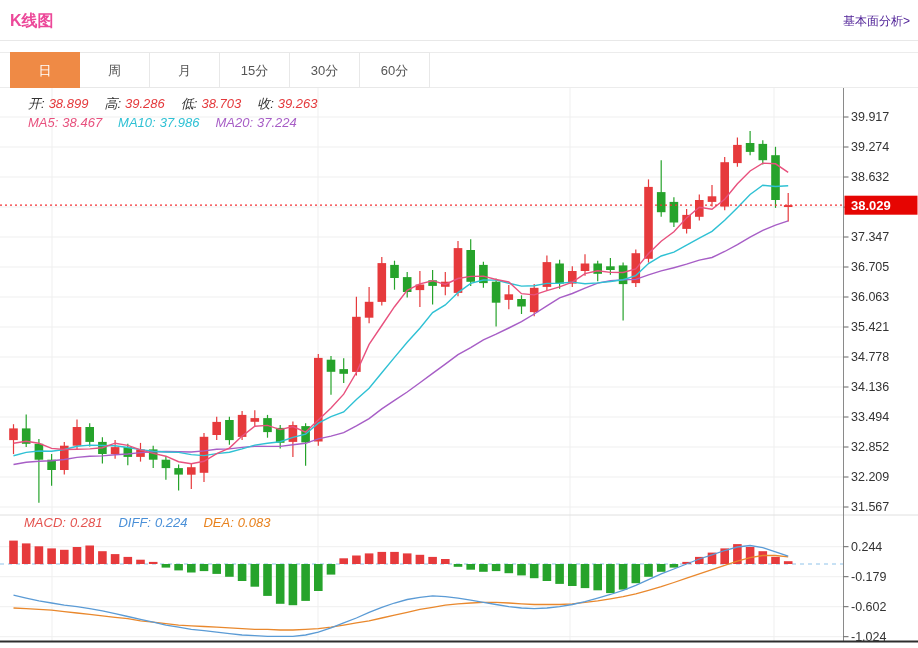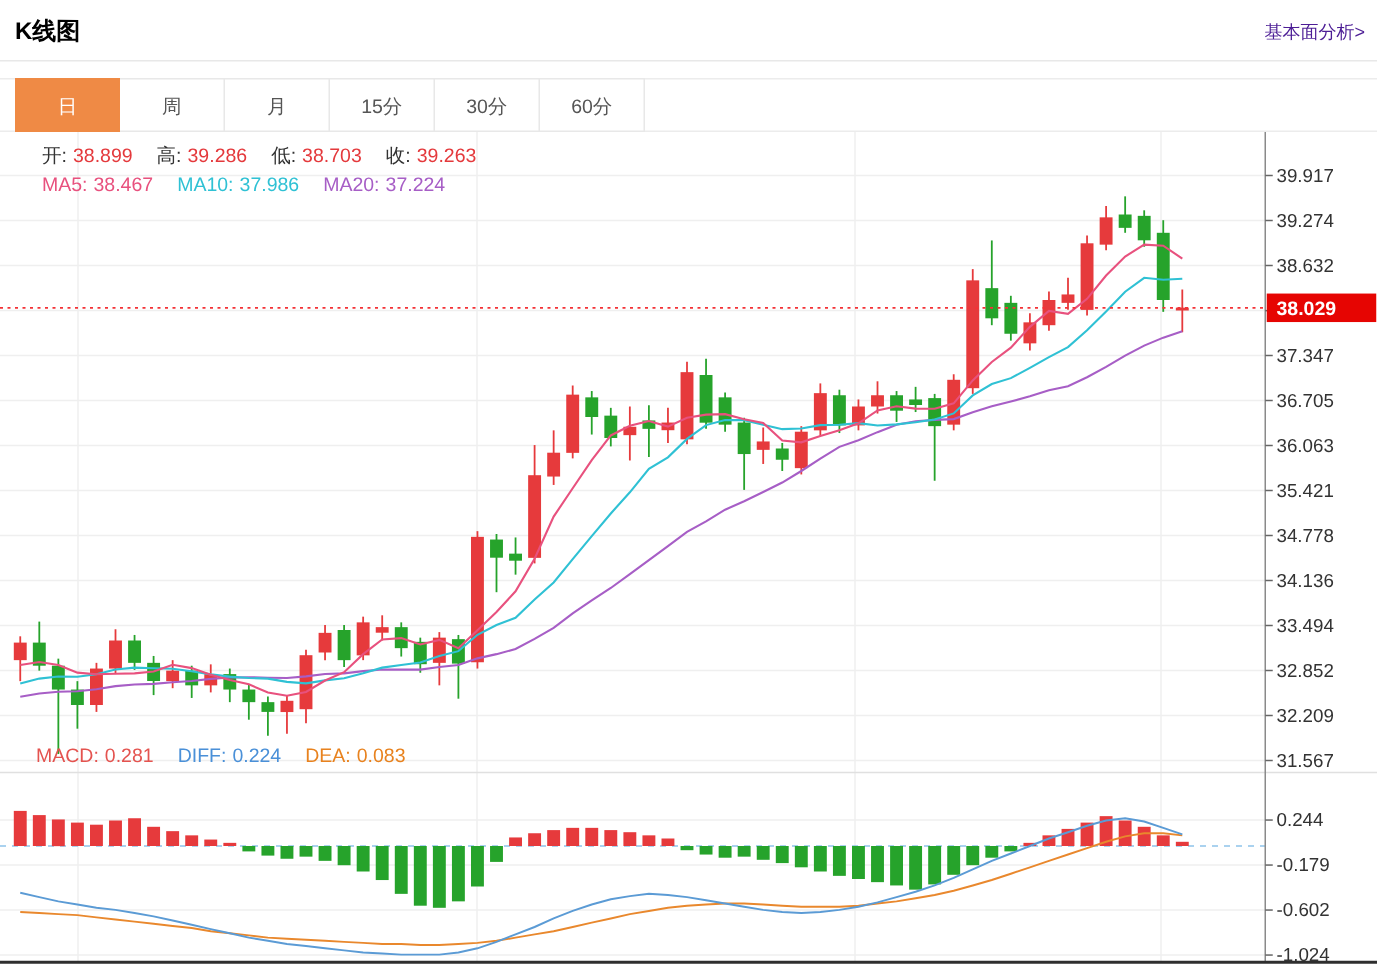--- a/index.html
+++ b/index.html
@@ -1,35 +1,35 @@
 <!DOCTYPE html>
 <html><head>
 <meta charset="utf-8">
 <style>
   html,body{margin:0;padding:0;background:#fff;}
   .page{position:relative;width:918px;height:648px;background:#fff;overflow:hidden;
         font-family:"Liberation Sans","DejaVu Sans",sans-serif;-webkit-font-smoothing:antialiased;}
   
   .hdr{position:absolute;top:0;left:0;right:0;height:40px;border-bottom:1px solid #e8e8e8;}
-  .hdr h1{margin:0;position:absolute;left:10px;top:11px;font-size:16px;font-weight:bold;color:#000000;}
+  .hdr h1{margin:0;position:absolute;left:10px;top:11px;font-size:16px;font-weight:bold;color:#ec4899;}
   .hdr a{position:absolute;right:8px;top:13px;font-size:12px;color:#4c1d95;text-decoration:none;cursor:pointer;}
   
   .hairline{position:absolute;left:0;right:0;height:1px;background:#ececec;}
   .tabs{position:absolute;top:52px;left:10px;height:36px;display:flex;}
   .tab{width:70px;height:36px;line-height:36px;text-align:center;font-size:13px;color:#555;
        background:#fff;border:1px solid #e8e8e8;border-left:none;box-sizing:border-box;cursor:pointer;}
   .tab:first-child{border-left:1px solid #e8e8e8;}
   .tab.active{background:#ef8a45;border-color:#ef8a45;color:#fff;}
   
   .legend{position:absolute;font-size:13px;white-space:nowrap;z-index:3;}
   .legend span{margin-right:4px;}
-  .legend .item{margin-right:12px;}
+  .legend .item{margin-right:12px;font-style:italic;}
   #ohlc-legend{left:28px;top:95px;}
   #ma-legend{left:28px;top:115px;}
-  #macd-legend{left:24px;top:496px;}
+  #macd-legend{left:24px;top:515px;}
   svg{position:absolute;top:88px;left:0;}
   text{font-family:"Liberation Sans","DejaVu Sans",sans-serif;}
 </style>
 </head>
 <body>
 
 <div class="page">
   <div class="hdr">
     <h1>K线图</h1>
     <a>基本面分析&gt;</a>

